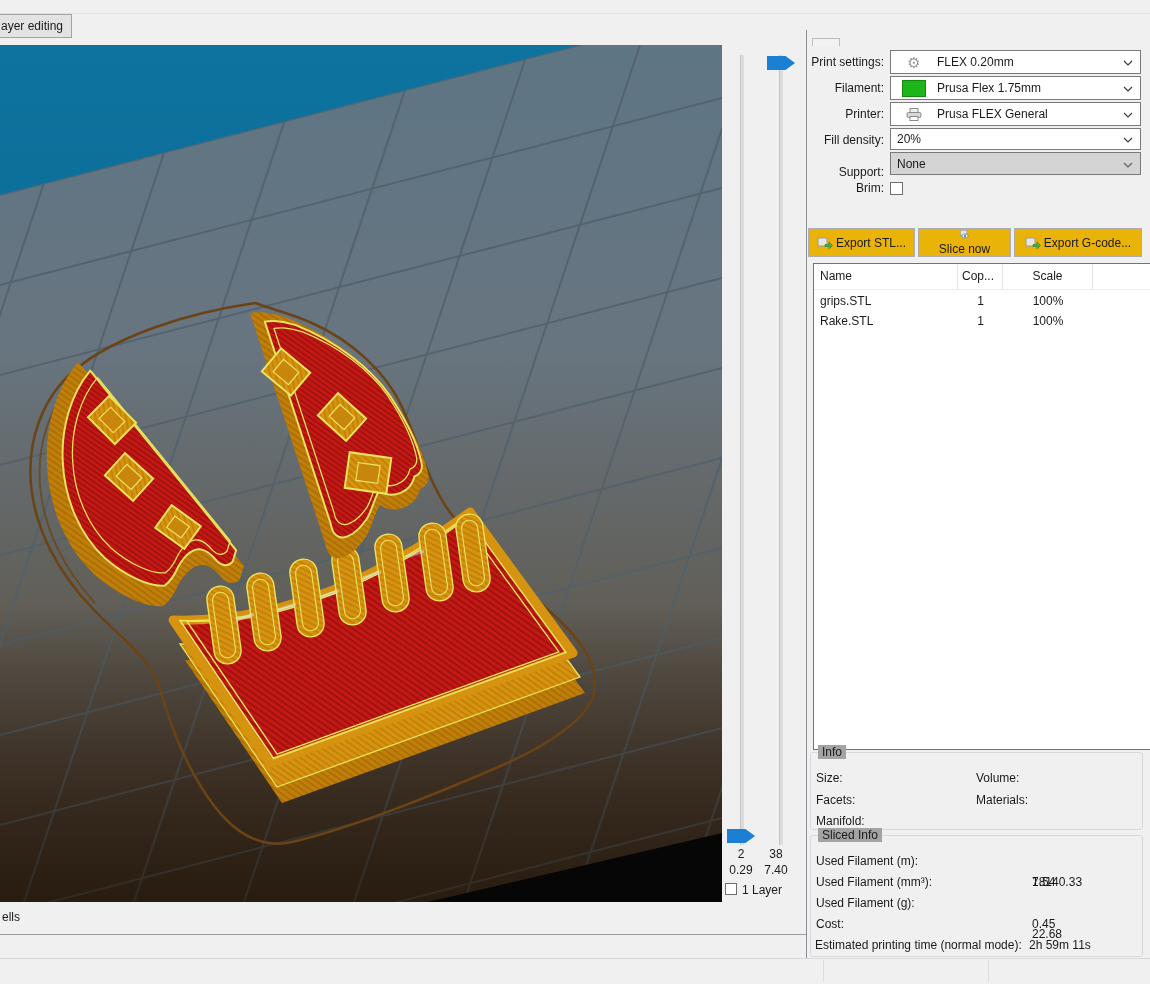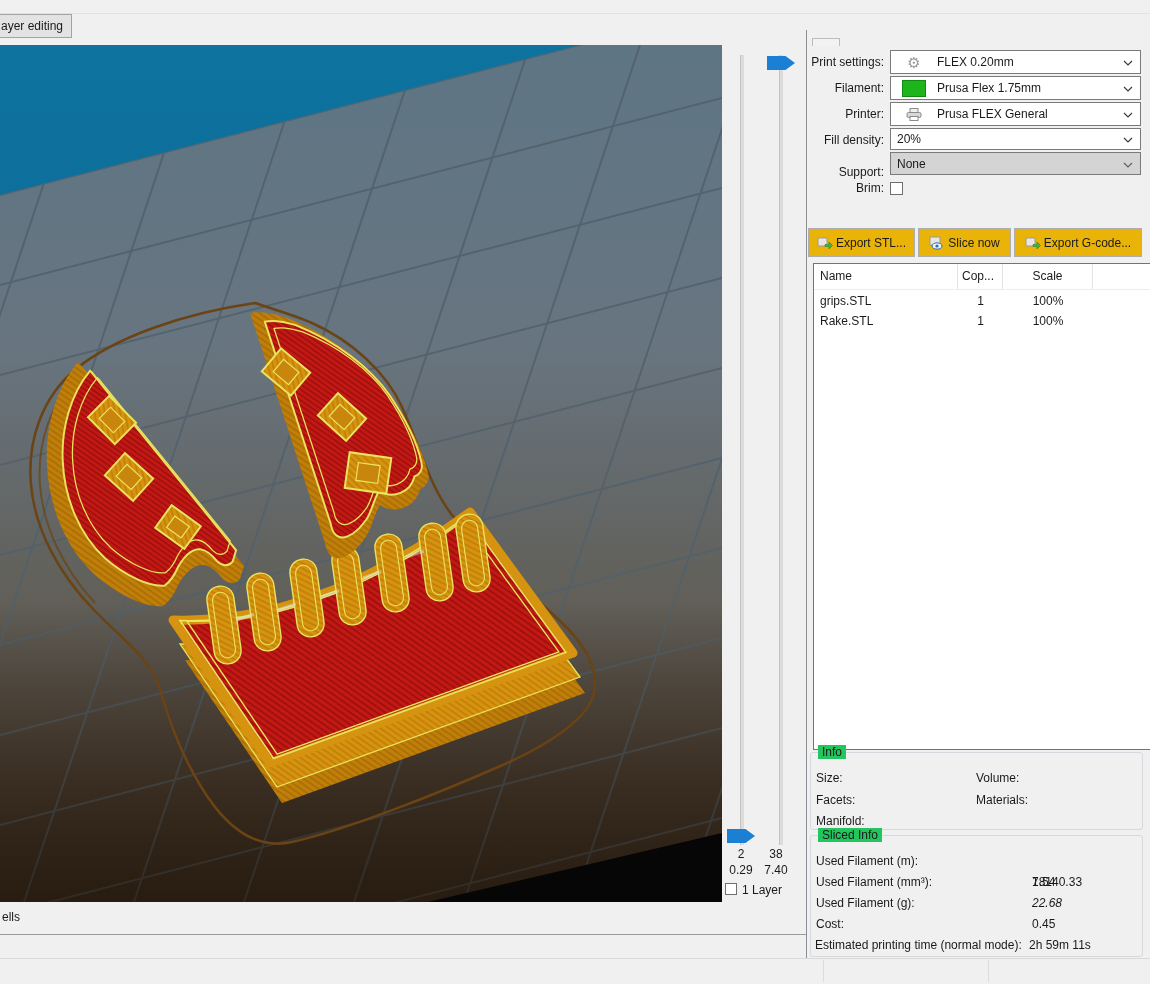--- a/index.html
+++ b/index.html
@@ -29,21 +29,21 @@
   .swatch{width:22px;height:15px;background:#1db51c;border:1px solid #128a12;}
   .gear{color:#9a9a9a;font-size:15px;line-height:15px;}
   .btn{top:228px;height:29px;background:#eab308;border:1px solid #adadad;box-sizing:border-box;display:flex;align-items:center;justify-content:center;gap:3px;}
   
   .tbl{left:813px;top:263px;width:357px;height:487px;background:#fff;border:1px solid #737373;box-sizing:border-box;}
   .th{position:absolute;top:0;height:25px;line-height:25px;border-right:1px solid #e3e3e3;box-sizing:border-box;}
   .thead-line{position:absolute;left:0;top:25px;width:100%;height:1px;background:#ececec;}
   .cell{position:absolute;height:20px;line-height:20px;}
   
   .gbox{border:1px solid #d5d9dd;border-radius:3px;box-sizing:border-box;}
-  .gbox-title{background:#22c55e;padding:0 4px;}
+  .gbox-title{background:#a3a3a3;padding:0 4px;}
   
   .statusbar{left:0;top:958px;width:1150px;height:26px;background:#f0f0f0;border-top:1px solid #d9d9d9;box-sizing:border-box;}
   .status-div{top:960px;width:1px;height:22px;background:#dcdcdc;}
 </style>
 </head>
 <body>
 
 <div id="app">
 
   <div class="abs topline"></div>
@@ -279,21 +279,21 @@
   <div class="abs set-label" style="top:176px;">Brim:</div>
   <div class="abs checkbox" style="left:890px;top:182px;width:13px;height:13px;"></div>
 
   <div class="abs btn" style="left:808px;width:107px;">
     <svg width="16" height="16" viewBox="0 0 16 16">
         <rect x="1" y="3" width="9" height="8" fill="#e8e6df" stroke="#9c9a92"></rect>
         <path d="M8 9.5 h4 v-2.5 l3.5 3.5 -3.5 3.5 v-2.5 h-4 z" fill="#44b04a" stroke="#2f8f35" stroke-width="0.7"></path>
       </svg>
     <span>Export STL...</span>
   </div>
-  <div class="abs btn" style="left:918px;width:93px;">
+  <div class="abs btn" style="left:918px;width:93px;flex-direction:column;">
     <svg width="16" height="16" viewBox="0 0 16 16">
         <rect x="1" y="2" width="10" height="8" fill="#e8e6df" stroke="#9c9a92"></rect>
         <ellipse cx="8" cy="11" rx="5" ry="3.2" fill="#eaf2fa" stroke="#2d6fae"></ellipse>
         <circle cx="8" cy="11" r="1.6" fill="#2d6fae"></circle>
       </svg>
     <span>Slice now</span>
   </div>
   <div class="abs btn" style="left:1014px;width:128px;">
     <svg width="16" height="16" viewBox="0 0 16 16">
         <rect x="1" y="3" width="9" height="8" fill="#e8e6df" stroke="#9c9a92"></rect>
@@ -330,21 +330,21 @@
   <div class="abs" style="left:976px;top:793px;">Materials:</div>
   <div class="abs" style="left:816px;top:814px;">Manifold:</div>
 
   <div class="abs gbox" style="left:810px;top:835px;width:333px;height:122px;"></div>
   <div class="abs gbox-title" style="left:818px;top:828px;">Sliced Info</div>
   <div class="abs" style="left:816px;top:854px;">Used Filament (m):</div>
   <div class="abs" style="left:1032px;top:854px;margin-top:21px;">7.54</div>
   <div class="abs" style="left:816px;top:875px;">Used Filament (mm³):</div>
   <div class="abs" style="left:1032px;top:875px;">18140.33</div>
   <div class="abs" style="left:816px;top:896px;">Used Filament (g):</div>
-  <div class="abs" style="left:1032px;top:896px;font-style:italic;">22.68</div>
+  <div class="abs" style="left:1032px;top:927px;">22.68</div>
   <div class="abs" style="left:816px;top:917px;">Cost:</div>
   <div class="abs" style="left:1032px;top:917px;">0.45</div>
   <div class="abs" style="left:815px;top:938px;">Estimated printing time (normal mode):</div>
   <div class="abs" style="left:1029px;top:938px;">2h 59m 11s</div>
 
   <div class="abs statusbar"></div>
   <div class="abs status-div" style="left:823px;"></div>
   <div class="abs status-div" style="left:988px;"></div>
 
 </div>

